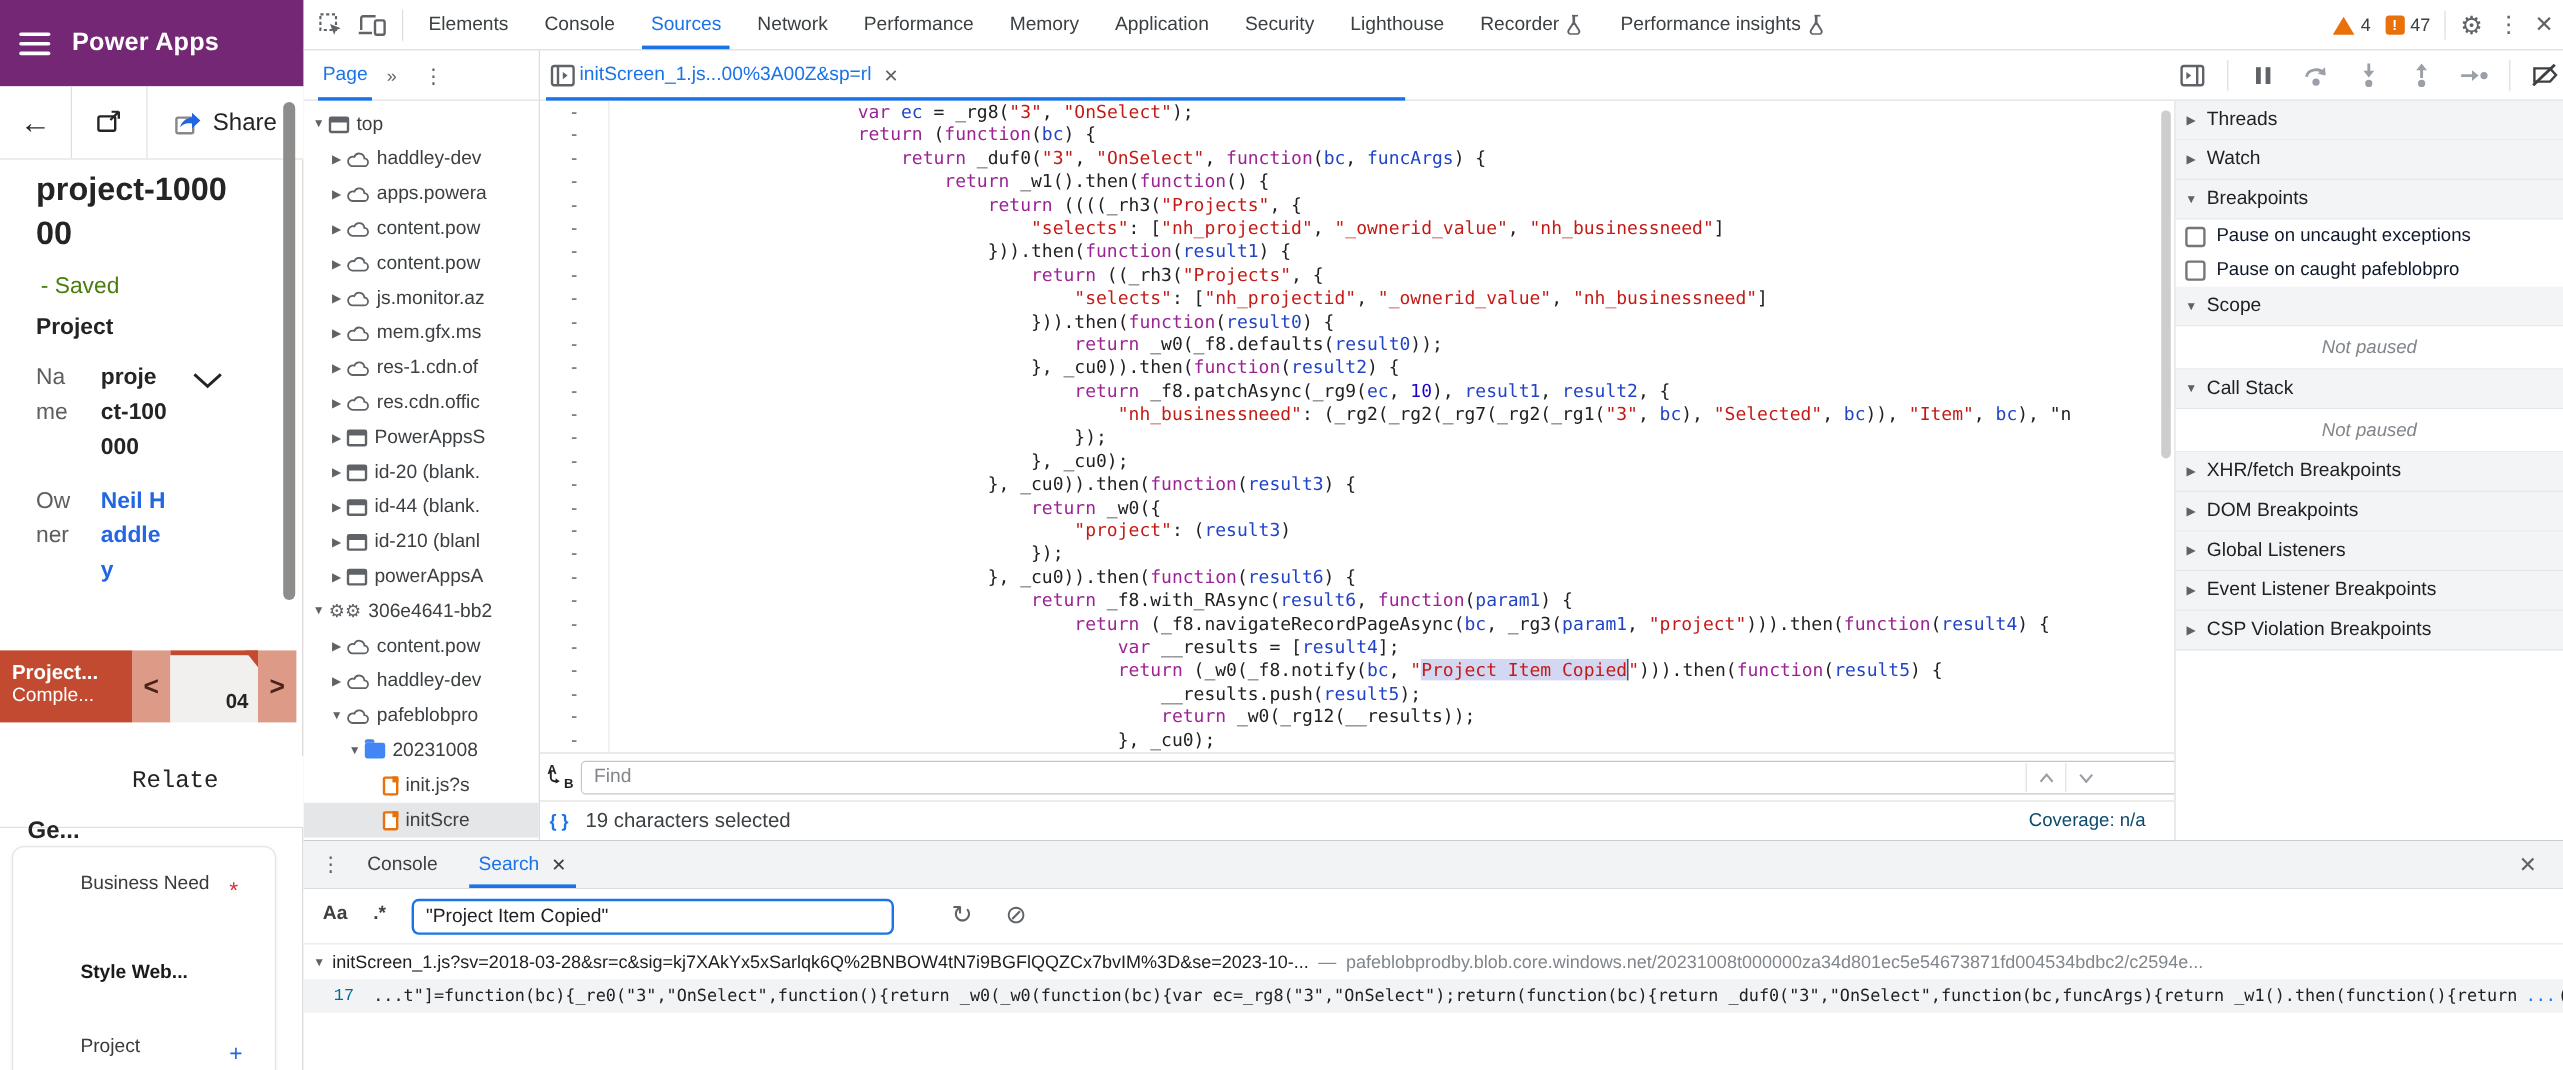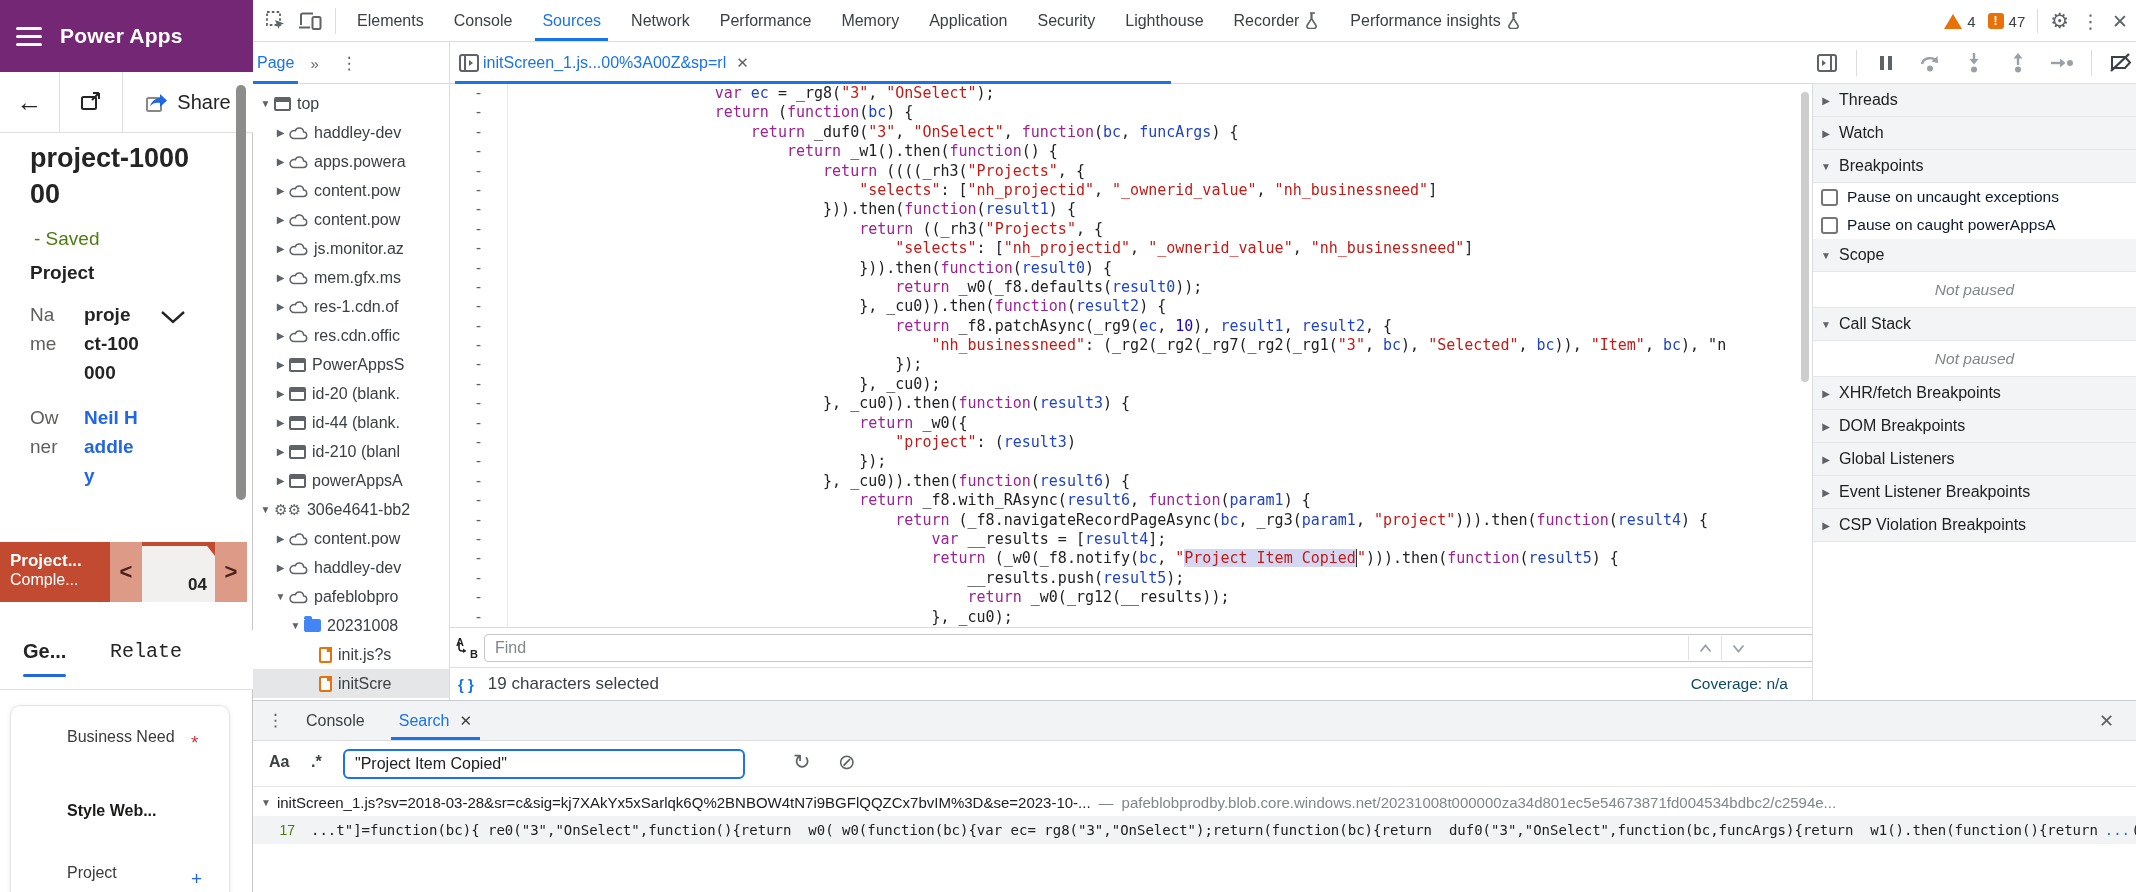--- a/index.html
+++ b/index.html
@@ -32,21 +32,21 @@
   #pa-banner { position:absolute; left:0; top:542px; width:253px; height:60px; display:flex; }
   #pa-stage { width:110px; background:#C24A31; color:#fff; padding:9px 0 0 10px; }
   #pa-stage .l1 { font-size:17px; font-weight:bold; }
   #pa-stage .l2 { font-size:16px; }
   .pa-bnav { width:32px; background:#DC9A87; display:flex; align-items:center; justify-content:center; font-size:22px; font-weight:bold; color:#4a221a; cursor:pointer; }
   #pa-page { position:relative; width:73px; background:#f1f0ef; border-top:4px solid #C24A31; }
   #pa-page .num { position:absolute; right:8px; bottom:7px; font-size:17px; font-weight:bold; color:#242424; }
   #pa-page .flag { position:absolute; right:0; top:-4px; width:0; height:0; border-top:14px solid #C24A31; border-left:11px solid transparent; }
   #pa-tabs { position:absolute; left:0; top:630px; width:253px; height:60px; border-bottom:1px solid #e1dfdd; background:#fff; }
   .pa-tab { position:absolute; top:10px; font-size:20px; color:#242424; cursor:pointer; }
-  .pa-tab.sel { font-weight:bold; }
+  .pa-tab.sel { font-weight:bold;margin-top:41px; }
   .pa-tab.sel::after { content:""; position:absolute; left:0; right:0; bottom:-14px; height:3px; background:#2266E3; border-radius:2px; }
   #pa-card { position:absolute; left:10px; top:705px; width:220px; height:200px; background:#fff; border:1px solid #e6e4e2; border-radius:10px; box-shadow:0 1px 4px rgba(0,0,0,.08); }
   .pa-cfield { position:absolute; left:56px; font-size:16px; color:#3b3a39; width:150px; }
   .pa-cmark { position:absolute; font-size:19px; }
 
   
   #dt { position:absolute; left:253px; top:0; width:1883px; height:892px; background:#fff; }
   #dt-row1 { position:absolute; left:0; top:0; width:1883px; height:42px; border-bottom:1px solid #dadce0; display:flex; align-items:center; }
   .dt-ico { display:flex; align-items:center; justify-content:center; width:34px; height:30px; cursor:pointer; }
   #dt-sep1 { width:1px; height:26px; background:#dadce0; margin:0 6px 0 8px; }
@@ -56,21 +56,21 @@
   .dt-tab.sel::after { content:""; position:absolute; left:8px; right:8px; bottom:0; height:3px; background:#1a73e8; }
   #dt-right1 { position:absolute; right:8px; top:0; height:42px; display:flex; align-items:center; gap:12px; }
   .badge { display:flex; align-items:center; gap:5px; font-size:15px; color:#3c4043; cursor:pointer; }
   .warn-tri { width:0; height:0; border-left:9px solid transparent; border-right:9px solid transparent; border-bottom:15px solid #e8710a; position:relative; }
   .issue-sq { width:16px; height:16px; background:#e8710a; border-radius:3px; color:#fff; font-size:12px; font-weight:bold; display:flex; align-items:center; justify-content:center; }
   .vsep { width:1px; height:24px; background:#dadce0; }
   .glyph-btn { font-size:19px; color:#5f6368; cursor:pointer; }
 
   #dt-row2 { position:absolute; left:0; top:42px; width:1883px; height:42px; border-bottom:1px solid #dadce0; }
   #nav-head { position:absolute; left:0; top:0; width:197px; height:42px; border-right:1px solid #dadce0; display:flex; align-items:center; }
-  #page-tab { margin-left:4px; font-size:16px; color:#1a73e8; position:relative; height:100%; display:flex; align-items:center; cursor:pointer;text-align:right; }
+  #page-tab { margin-left:16px; font-size:16px; color:#1a73e8; position:relative; height:100%; display:flex; align-items:center; cursor:pointer;text-align:right; }
   #page-tab::after { content:""; position:absolute; left:-4px; right:-4px; bottom:0; height:3px; background:#1a73e8; }
   #more-tabs { margin-left:16px; font-size:15px; color:#5f6368; cursor:pointer; }
   #nav-menu { margin-left:22px; font-size:17px; color:#5f6368; cursor:pointer; }
   #file-tab { position:absolute; left:230px; top:0; height:42px; display:flex; align-items:center; gap:10px; font-size:16px; color:#1a73e8; cursor:pointer; }
   #file-tab .x { color:#5f6368; font-size:15px; }
   #file-underline { position:absolute; left:202px; top:39px; width:716px; height:3px; background:#1a73e8; }
   #collapse-l { position:absolute; left:204px; top:9px; }
   #dbg-controls { position:absolute; right:0; top:0; width:330px; height:42px; display:flex; align-items:center; gap:14px; padding-left:6px; }
   #dbg-sep { width:1px; height:26px; background:#dadce0; }
 
@@ -137,21 +137,21 @@
   #sb-regex { position:absolute; left:58px; top:12px; font-size:16px; font-weight:bold; color:#3c4043; cursor:pointer; }
   #sb-input { position:absolute; left:90px; top:8px; width:402px; height:30px; border:2px solid #1a73e8; border-radius:6px; font-size:16px; color:#202124; padding:0 10px; outline:none; }
   #sb-refresh, #sb-clear { position:absolute; top:9px; font-size:21px; color:#5f6368; cursor:pointer; }
   #sb-refresh { left:540px; } #sb-clear { left:585px; }
   #results { position:absolute; left:0; top:87px; width:1883px; }
   #res-file-row { height:28px; display:flex; align-items:center; font-size:15px; color:#202124; padding-left:8px; white-space:nowrap; overflow:hidden; cursor:pointer; }
   #res-file-row .tri { font-size:10px; color:#5f6368; margin-right:6px; }
   #res-origin { color:#80868b; margin-left:8px; }
   #res-dash { color:#80868b; margin-left:8px; }
   #res-line-row { height:28px; background:#f1f3f4; display:flex; align-items:center; font-family:"DejaVu Sans Mono", monospace; font-size:14px; color:#202124; cursor:pointer; position:relative; }
-  #res-lineno { width:30px; flex:none; text-align:right; color:#4d7c0f; font-family:Liberation Sans, sans-serif; font-size:14px; margin-left:12px; }
+  #res-lineno { width:30px; flex:none; text-align:right; color:#0369a1; font-family:Liberation Mono, monospace; font-size:14px; margin-left:12px; }
   #res-text { margin-left:16px; white-space:pre; overflow:hidden; flex:1; }
   #res-more { position:absolute; right:6px; color:#1a73e8; background:#f1f3f4; padding-left:2px; }
 
   svg { display:block; }
 </style>
 </head>
 <body>
 
 <div id="app">
 
@@ -619,21 +619,21 @@
         <div class="side-sec">
           <span class="tri">▼</span>
           <span>Breakpoints</span>
         </div>
         <div class="side-cb">
           <span class="cb-box"></span>
           <span>Pause on uncaught exceptions</span>
         </div>
         <div class="side-cb">
           <span class="cb-box"></span>
-          <span>Pause on caught powerAppsA</span>
+          <span>Pause on caught pafeblobpro</span>
         </div>
         <div class="side-sec">
           <span class="tri">▼</span>
           <span>Scope</span>
         </div>
         <div class="side-np">Not paused</div>
         <div class="side-sec">
           <span class="tri">▼</span>
           <span>Call Stack</span>
         </div>

